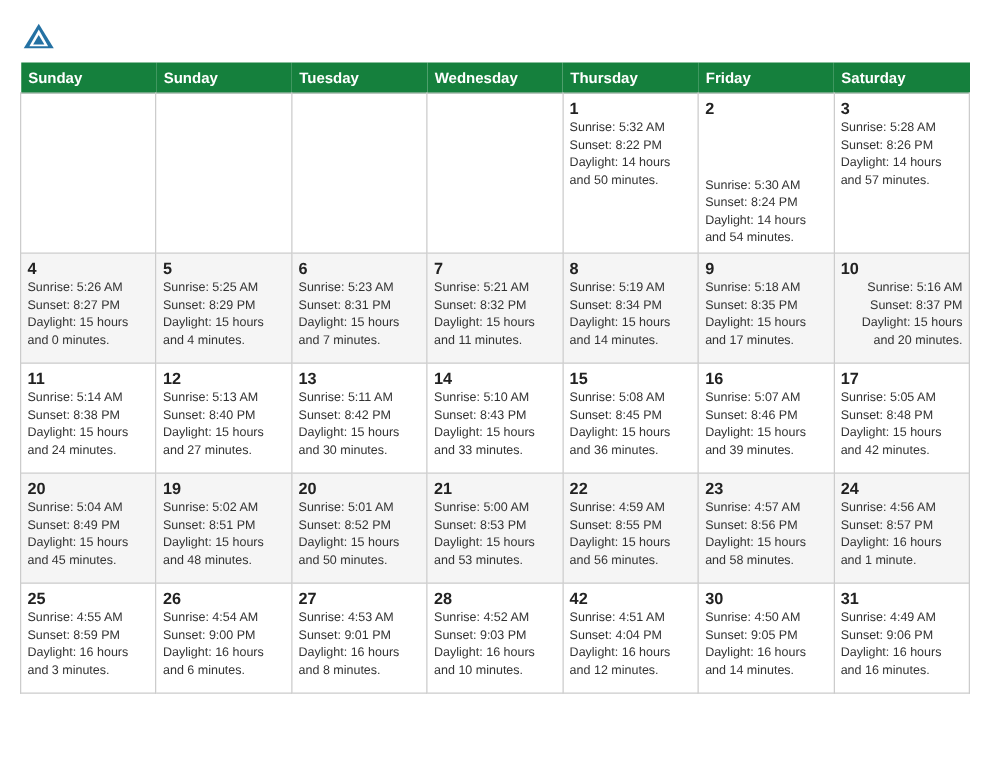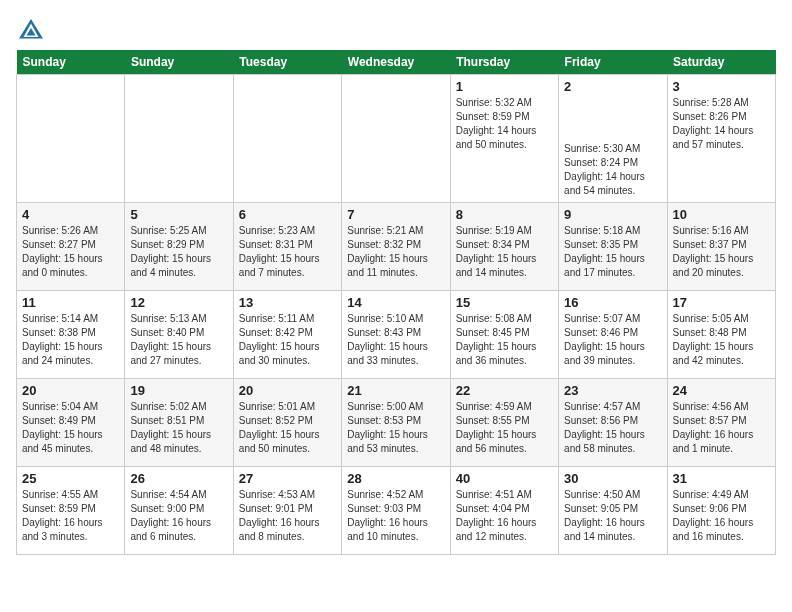--- a/index.html
+++ b/index.html
@@ -119,21 +119,21 @@
   </thead>
   <tbody id="calendar-body">
   <tr>
         <td class="empty-cell"></td>
         <td class="empty-cell"></td>
         <td class="empty-cell"></td>
         <td class="empty-cell"></td>
         <td>
           <span class="day-number">1</span>
           <div class="day-info" style="white-space: pre-line;">Sunrise: 5:32 AM
-Sunset: 8:59 PM
+Sunset: 8:22 PM
 Daylight: 14 hours
 and 50 minutes.</div>
         </td>
         <td>
           <span class="day-number">2</span>
           <div class="day-info" style="white-space: pre-line; margin-top: 48px;">Sunrise: 5:30 AM
 Sunset: 8:24 PM
 Daylight: 14 hours
 and 54 minutes.</div>
         </td>
@@ -183,21 +183,21 @@
         </td>
         <td>
           <span class="day-number">9</span>
           <div class="day-info" style="white-space: pre-line;">Sunrise: 5:18 AM
 Sunset: 8:35 PM
 Daylight: 15 hours
 and 17 minutes.</div>
         </td>
         <td>
           <span class="day-number">10</span>
-          <div class="day-info" style="white-space: pre-line;">Sunrise: 5:16 AM
+          <div class="day-info" style="white-space: pre-line; text-align: right;">Sunrise: 5:16 AM
 Sunset: 8:37 PM
 Daylight: 15 hours
 and 20 minutes.</div>
         </td>
       </tr>
       <tr>
         <td>
           <span class="day-number">11</span>
           <div class="day-info" style="white-space: pre-line;">Sunrise: 5:14 AM
 Sunset: 8:38 PM
@@ -321,21 +321,21 @@
 and 8 minutes.</div>
         </td>
         <td>
           <span class="day-number">28</span>
           <div class="day-info" style="white-space: pre-line;">Sunrise: 4:52 AM
 Sunset: 9:03 PM
 Daylight: 16 hours
 and 10 minutes.</div>
         </td>
         <td>
-          <span class="day-number">40</span>
+          <span class="day-number">42</span>
           <div class="day-info" style="white-space: pre-line;">Sunrise: 4:51 AM
 Sunset: 4:04 PM
 Daylight: 16 hours
 and 12 minutes.</div>
         </td>
         <td>
           <span class="day-number">30</span>
           <div class="day-info" style="white-space: pre-line;">Sunrise: 4:50 AM
 Sunset: 9:05 PM
 Daylight: 16 hours

